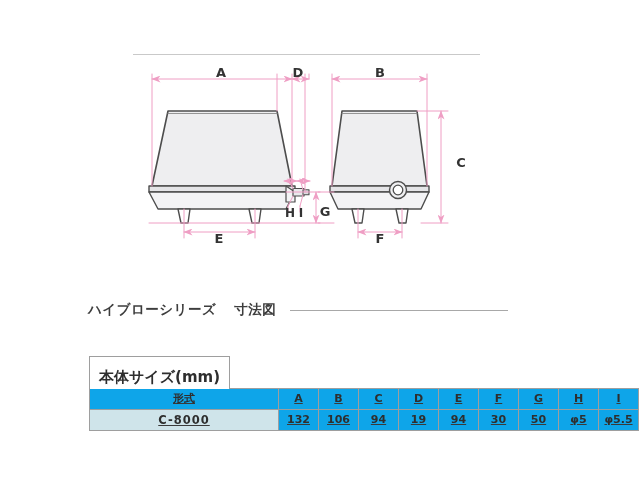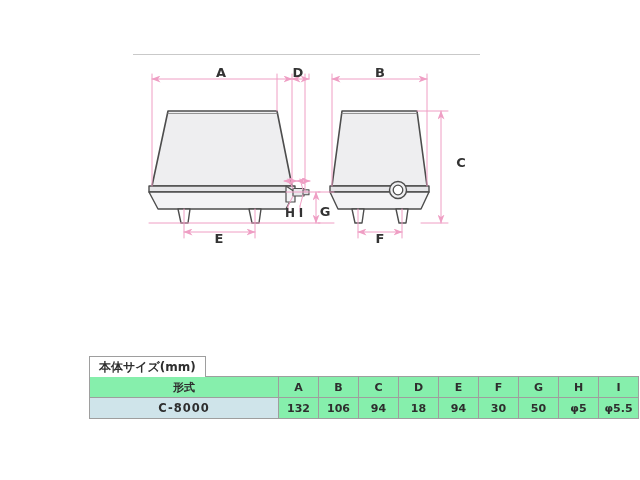--- a/index.html
+++ b/index.html
@@ -78,34 +78,35 @@
   
   .table-wrap {
     position: absolute;
     left: 89px;
     top: 356px;
   }
   .tab-label {
     display: inline-block;
     border: 1px solid #9e9e9e;
     border-bottom: none;
-    padding: 4px 9px 3px 9px;
-    font-size: 12px;
+    padding: 12px 9px 3px 9px;
+    font-size: 15px;
     font-weight: 700;
     color: #2e2e2e;
     background: #ffffff;
     position: relative;
     z-index: 2;
     font-family: "DejaVu Sans", "Liberation Sans", sans-serif;
     line-height: 1.1;
   }
   table.spec {
     border-collapse: collapse;
     margin-top: -1px;
-    background: #86efac;
+    background: #0ea5e9;
+    text-decoration: underline;
   }
   table.spec th, table.spec td {
     border: 1px solid #9e9e9e;
     font-size: 11px;
     font-weight: 700;
     color: #2e2e2e;
     text-align: center;
     vertical-align: middle;
     height: 20px;
     padding: 0 2px;
@@ -236,20 +237,25 @@
           <text x="461" y="167">C</text>
           <text x="380" y="243">F</text>
           <text x="325" y="216">G</text>
           <text x="290" y="217" font-size="12">H</text>
           <text x="301" y="217" font-size="12">I</text>
         </g>
       </g>
     </svg>
   </div>
 
+  <div class="section-heading">
+    <span class="title">ハイブローシリーズ</span>
+    <span class="sub">寸法図</span>
+    <span class="rule"></span>
+  </div>
 
   <div class="table-wrap">
     <div class="tab-label">本体サイズ(mm)</div>
     <table class="spec">
       <thead>
         <tr>
           <th class="model-head">形式</th>
           <th class="dim-head">A</th>
           <th class="dim-head">B</th>
           <th class="dim-head">C</th>
@@ -260,21 +266,21 @@
           <th class="dim-head">H</th>
           <th class="dim-head">I</th>
         </tr>
       </thead>
       <tbody>
         <tr>
           <td class="model-cell">C-8000</td>
           <td class="dim-cell">132</td>
           <td class="dim-cell">106</td>
           <td class="dim-cell">94</td>
-          <td class="dim-cell">18</td>
+          <td class="dim-cell">19</td>
           <td class="dim-cell">94</td>
           <td class="dim-cell">30</td>
           <td class="dim-cell">50</td>
           <td class="dim-cell">φ5</td>
           <td class="dim-cell">φ5.5</td>
         </tr>
       </tbody>
     </table>
   </div>
 

